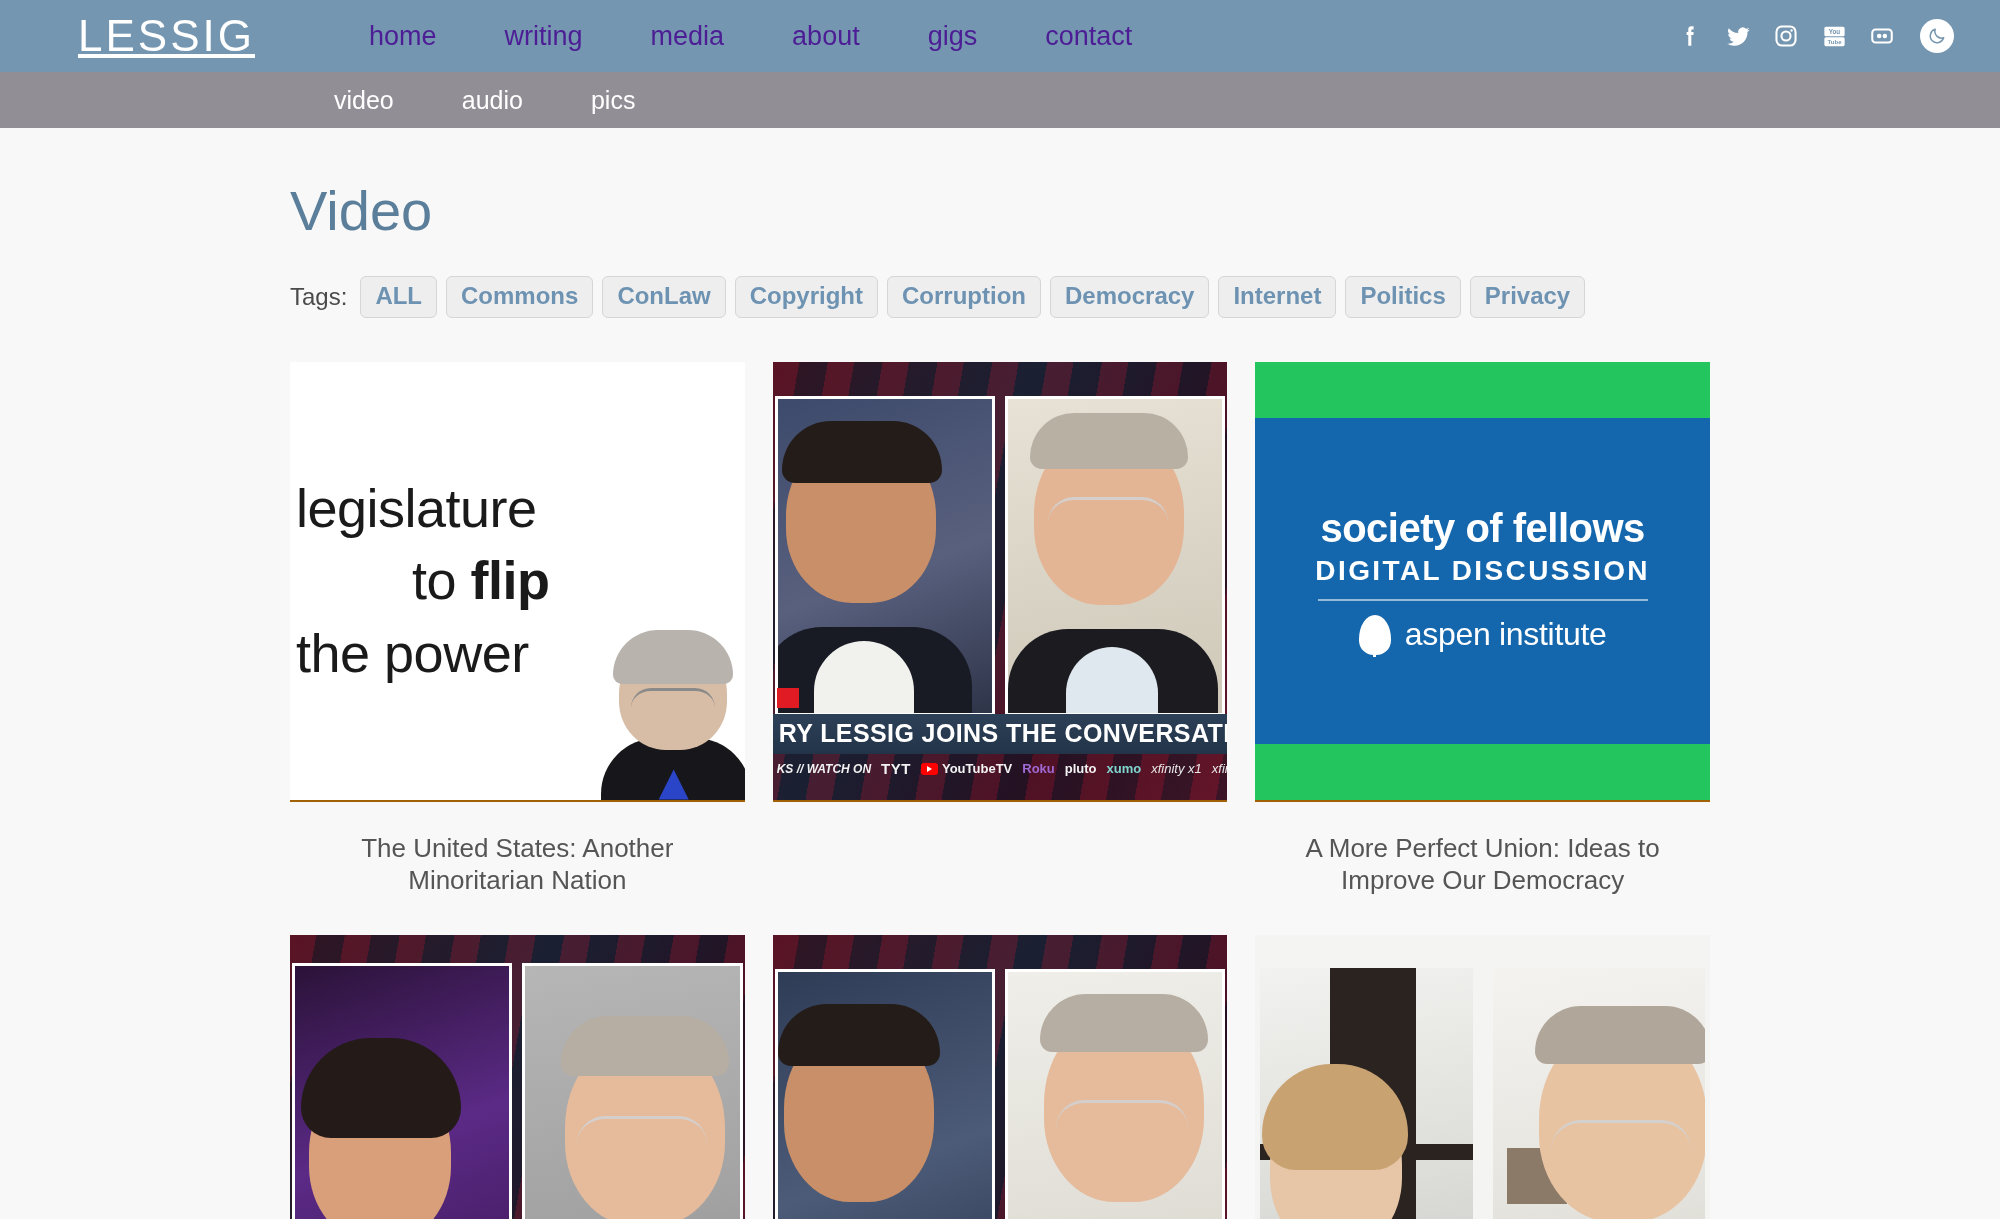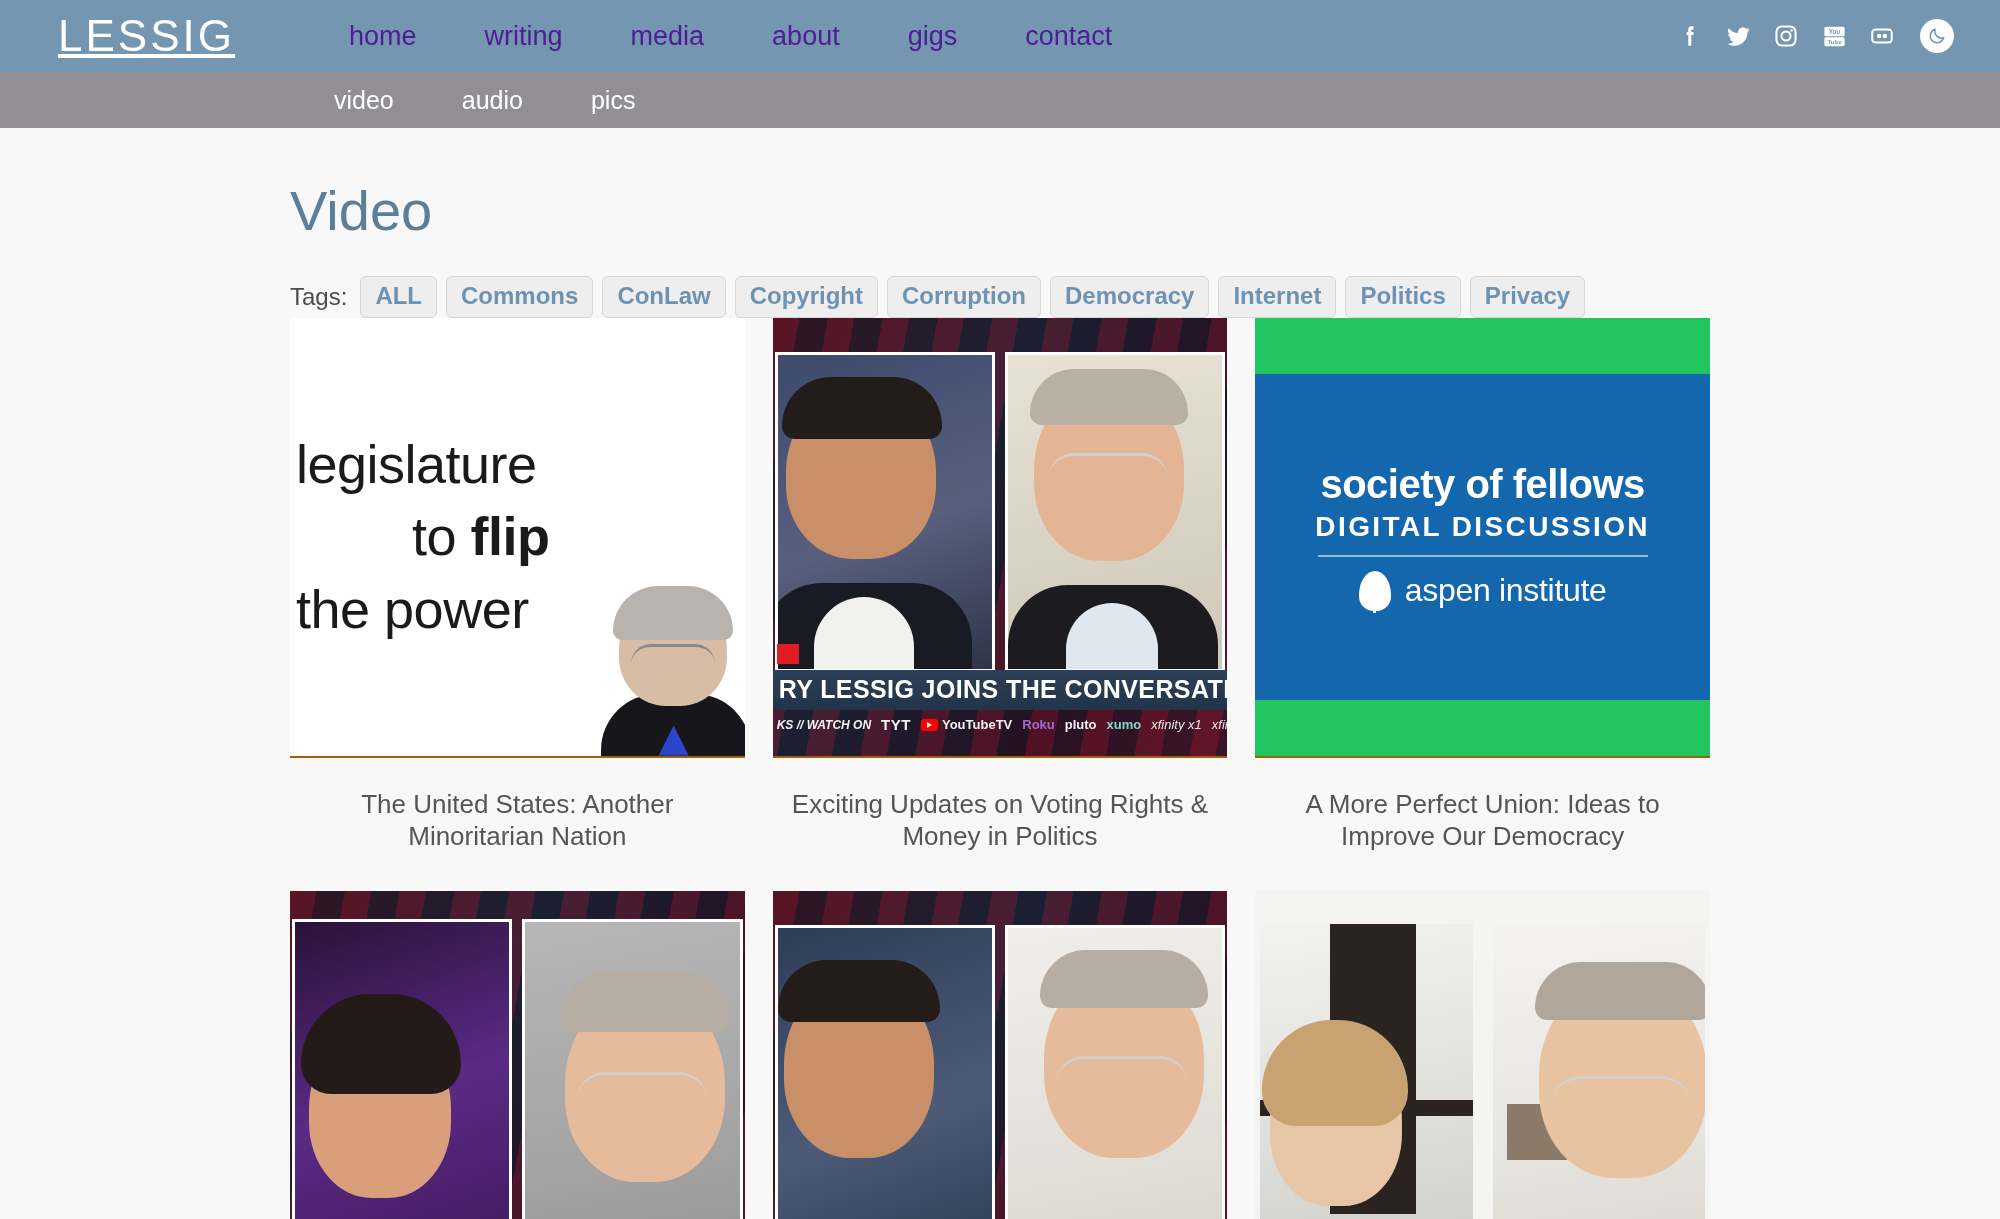--- a/index.html
+++ b/index.html
@@ -11,21 +11,21 @@
     background: #f8f8f8;
     font-family: "Liberation Sans", sans-serif;
   }
 
   
   .primary-nav {
     height: 72px;
     background: #7596b0;
     display: flex;
     align-items: center;
-    padding-left: 58px;
+    padding-left: 78px;
     padding-right: 46px;
   }
   .brand {
     color: #ffffff;
     font-size: 44px;
     letter-spacing: 3px;
     font-weight: 300;
     line-height: 1;
     margin-right: 80px;
     white-space: nowrap;
@@ -95,20 +95,21 @@
     font-size: 56px;
     font-weight: 300;
     line-height: 1.1;
     margin-bottom: 34px;
   }
 
   .tags-row {
     display: flex;
     align-items: center;
     gap: 9px;
+    margin-bottom: 44px;
   }
   .tags-label {
     color: #4a4a4a;
     font-size: 24px;
     font-weight: 400;
     margin-right: 4px;
   }
   .tag-btn {
     background: #eeeeee;
     border: 1px solid #d6d6d6;
@@ -511,21 +512,20 @@
                 <i class="yt-badge"></i>
                 <span>YouTubeTV</span>
               </span>
             <span class="tick-roku">Roku</span>
             <span class="tick-pluto">pluto</span>
             <span class="tick-xumo">xumo</span>
             <span class="tick-xfinity">xfinity x1</span>
             <span class="tick-xfinity">xfinity flex</span>
           </div>
         </div>
-        <div class="caption">Exciting Updates on Voting Rights &amp; Money in Politics</div>
       </a>
 
       <a class="video-card" href="#">
         <div class="thumb thumb-aspen">
           <div class="aspen-band">
             <div class="aspen-l1">society of fellows</div>
             <div class="aspen-l2">DIGITAL DISCUSSION</div>
             <div class="aspen-rule"></div>
             <div class="aspen-brand">
               <span class="aspen-leaf"></span>

